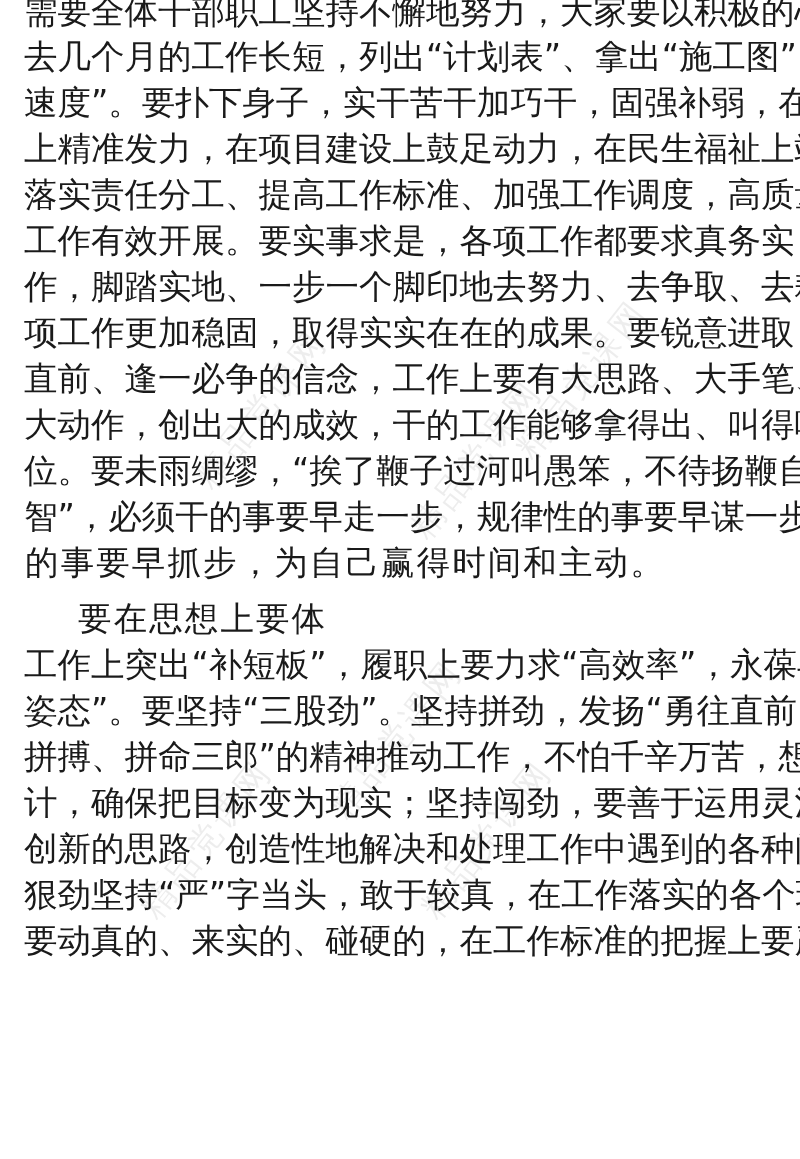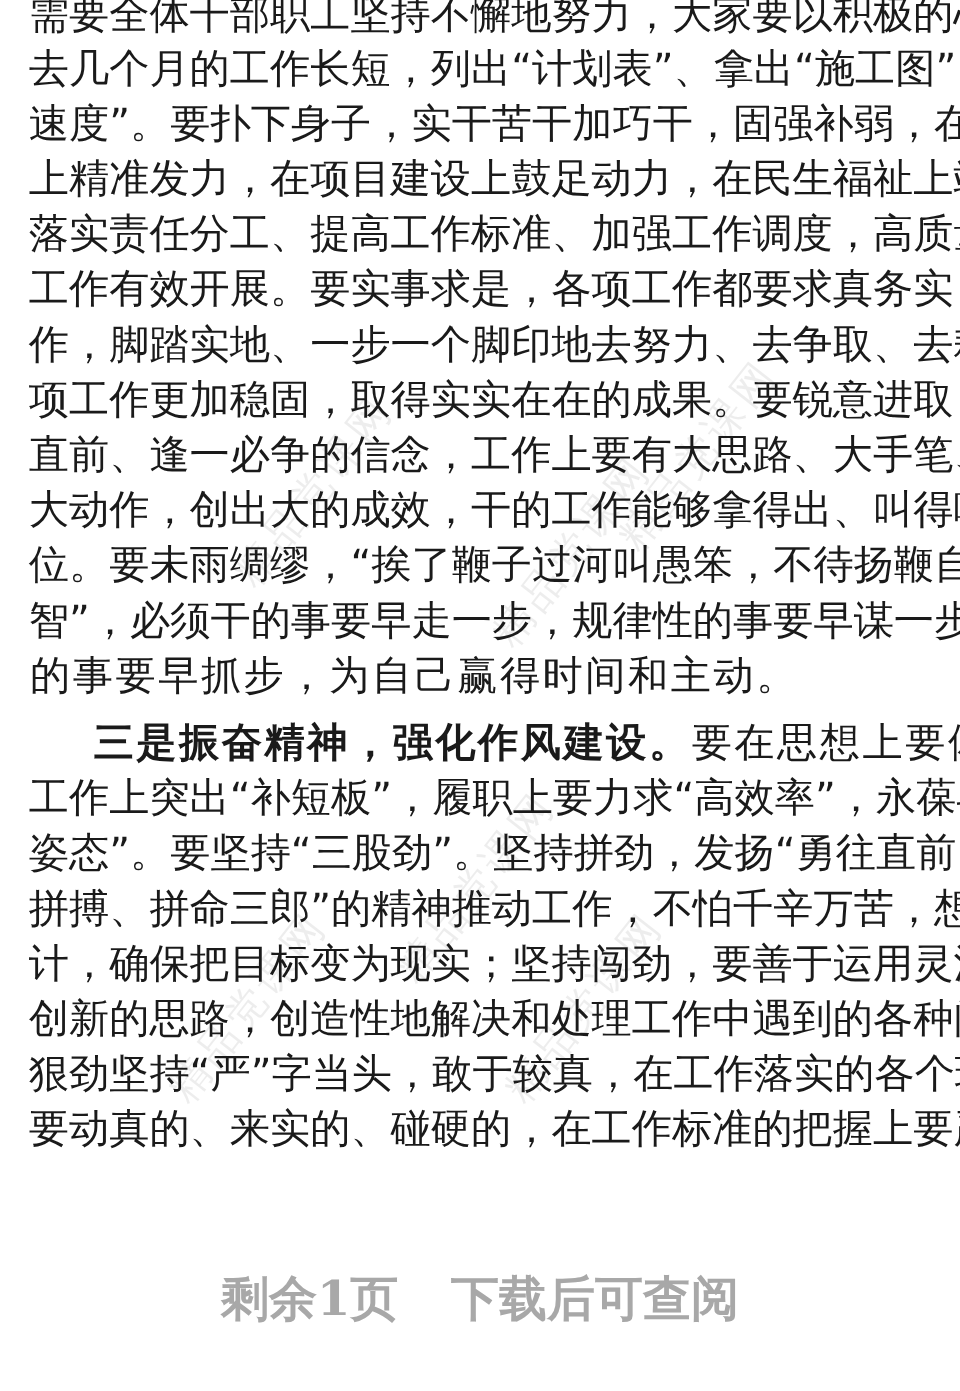--- a/index.html
+++ b/index.html
@@ -415,21 +415,20 @@
       <span class="ch">得</span>
       <span class="ch">时</span>
       <span class="ch">间</span>
       <span class="ch">和</span>
       <span class="ch">主</span>
       <span class="ch">动</span>
       <span class="ch">。</span>
     </div>
 
   <div class="line last" style="top:596px; left:77px; width:695px;">
-    <span class="bold"><span class="ch">三</span><span class="ch">是</span><span class="ch">振</span><span class="ch">奋</span><span class="ch">精</span><span class="ch">神</span><span class="ch">，</span><span class="ch">强</span><span class="ch">化</span><span class="ch">作</span><span class="ch">风</span><span class="ch">建</span><span class="ch">设</span><span class="ch">。</span></span>
       <span><span class="ch">要</span><span class="ch">在</span><span class="ch">思</span><span class="ch">想</span><span class="ch">上</span><span class="ch">要</span><span class="ch">体</span></span>
   </div>
 
   <div class="line" style="top:642px;">
       <span class="ch">工</span>
       <span class="ch">作</span>
       <span class="ch">上</span>
       <span class="ch">突</span>
       <span class="ch">出</span>
       <span class="ch">“</span>
@@ -610,17 +609,14 @@
       <span class="ch">标</span>
       <span class="ch">准</span>
       <span class="ch">的</span>
       <span class="ch">把</span>
       <span class="ch">握</span>
       <span class="ch">上</span>
       <span class="ch">要</span>
       <span class="ch">严</span>
     </div>
 
-  <div class="footer">
-    <span>剩余1页</span><span class="gap"></span><span>下载后可查阅</span>
-  </div>
 
 </div>
 
 </body></html>

